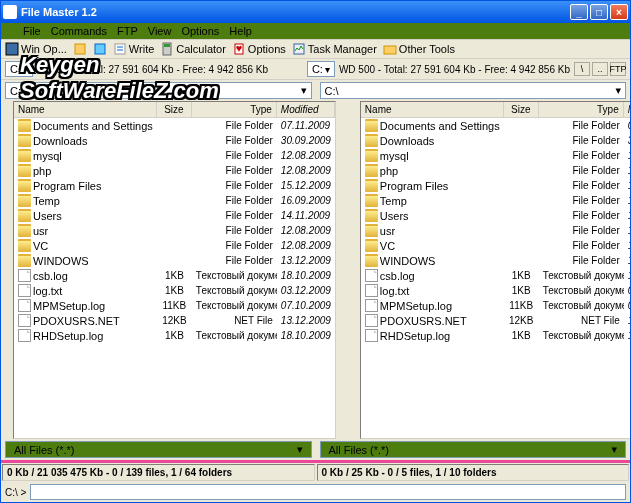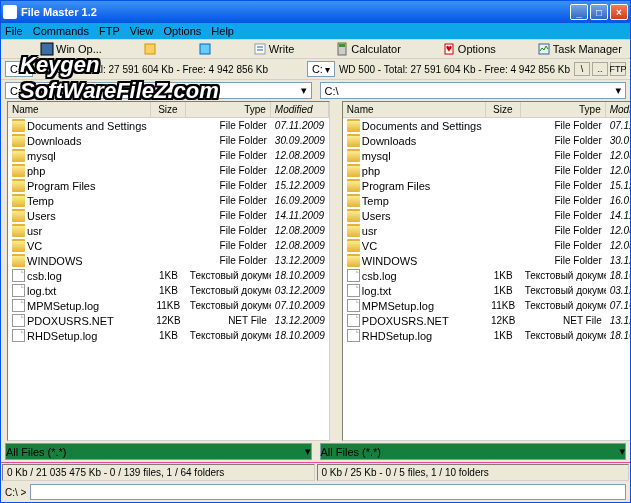--- a/index.html
+++ b/index.html
@@ -4,55 +4,55 @@
 <style>
 * { margin: 0; padding: 0; box-sizing: border-box; font-family: Tahoma, sans-serif; font-size: 11px; }
 body { background: #ece9d8; width: 631px; height: 503px; overflow: hidden; position: relative; }
 .window { border: 1px solid #0054e3; background: #ece9d8; width: 100%; height: 100%; display: flex; flex-direction: column; }
 .titlebar { background: linear-gradient(to bottom, #3c91f7, #0054e3); height: 22px; display: flex; align-items: center; padding: 0 2px; color: #fff; font-weight: bold; }
 .titlebar .icon { width: 14px; height: 14px; background: #fff; margin-right: 4px; border-radius: 2px; }
 .titlebar .title { flex: 1; }
 .titlebar .btns { display: flex; gap: 2px; }
 .titlebar .btn { width: 18px; height: 16px; background: linear-gradient(to bottom,#7ba4e1,#3166c6); border: 1px solid #fff; border-radius: 2px; display: flex; align-items: center; justify-content: center; color: #fff; font-size: 10px; }
 .titlebar .btn.close { background: linear-gradient(to bottom,#f17d5c,#d63b1b); }
-.menubar { background: #0ea5e9; padding: 2px 4px; display: flex; gap: 10px; border-bottom: 1px solid #d4d0c8; }
+.menubar { background: #4d7c0f; padding: 2px 22px; display: flex; gap: 10px; border-bottom: 1px solid #d4d0c8; }
 .menubar span { cursor: default; }
 .toolbar { background: #ece9d8; padding: 2px 4px; display: flex; gap: 6px; align-items: center; border-bottom: 1px solid #d4d0c8; flex-wrap: nowrap; overflow: hidden; }
-.tbitem { display: flex; align-items: center; gap: 2px; white-space: nowrap; margin-left: 35px; }
+.tbitem { display: flex; align-items: center; gap: 2px; white-space: nowrap; }
 .tbicon { width: 14px; height: 14px; display: inline-block; }
 .fnbar { background: #ece9d8; padding: 2px 4px; display: flex; gap: 3px; border-bottom: 1px solid #d4d0c8; flex-wrap: nowrap; overflow: hidden; }
 .fnbtn { border: 1px solid #aca899; background: #ece9d8; padding: 1px 5px; white-space: nowrap; font-size: 10px; }
 .drivebar { display: flex; }
 .drivehalf { flex: 1; display: flex; align-items: center; gap: 4px; padding: 2px 4px; border-bottom: 1px solid #d4d0c8; }
 .drivesel { border: 1px solid #7f9db9; background: #fff; padding: 1px 4px; font-size: 10px; display: flex; align-items: center; gap: 2px; }
 .driveinfo { font-size: 10px; white-space: nowrap; overflow: hidden; }
 .driveicons { display: flex; gap: 2px; }
 .driveicons .di { width: 16px; height: 14px; border: 1px solid #aca899; background: #ece9d8; display: flex; align-items: center; justify-content: center; font-size: 9px; }
 .pathbar { display: flex; }
 .pathhalf { flex: 1; padding: 2px 4px; display: flex; align-items: center; }
 .pathbox { flex: 1; border: 1px solid #7f9db9; background: #fff; padding: 1px 4px; font-size: 10px; display: flex; align-items: center; justify-content: space-between; }
 .panes { flex: 1; display: flex; overflow: hidden; }
-.pane { flex: 1; display: flex; flex-direction: column; border: 1px inset #d4d0c8; background: #fff; margin: 0 6px; }
+.pane { flex: 1; display: flex; flex-direction: column; border: 1px inset #d4d0c8; background: #fff; margin: 0 12px; }
 .listhead { display: flex; background: #ece9d8; border-bottom: 1px solid #d4d0c8; }
 .listhead .col { border-right: 1px solid #d4d0c8; padding: 2px 4px; font-size: 10px; overflow: hidden; white-space: nowrap; }
 .col-name { flex: 1; min-width: 90px; }
 .col-size { width: 35px; text-align: center; }
 .col-type { width: 85px; text-align: right; }
 .col-mod { width: 58px; font-style: italic; }
 .listbody { flex: 1; overflow: hidden; }
 .row { display: flex; align-items: center; }
 .row .cell { padding: 1px 4px; font-size: 10px; overflow: hidden; white-space: nowrap; }
 .rowicon { width: 13px; height: 13px; display: inline-block; margin-right: 2px; flex-shrink: 0; }
 .folder-icon { background: linear-gradient(to bottom,#fced8f,#e4b238); border-radius: 1px; border-top: 2px solid #e4b238; }
 .file-icon { background: #fff; border: 1px solid #999; position: relative; }
 .file-icon::after { content: ''; position: absolute; top: 0; right: 0; border-left: 3px solid #ccc; border-top: 3px solid transparent; }
 .filterbar { display: flex; }
 .filterhalf { flex: 1; padding: 2px 4px; }
-.filterbox { border: 1px solid #7f9db9; background: #15803d; padding: 1px 0; font-size: 10px; display: flex; justify-content: space-between; align-items: center; }
-.statusbar { display: flex; border-top: 1px solid #ec4899; }
+.filterbox { border: 1px solid #7f9db9; background: #4d7c0f; padding: 1px 8px; font-size: 10px; display: flex; justify-content: space-between; align-items: center; }
+.statusbar { display: flex; border-top: 3px solid #ec4899; font-weight: bold; }
 .statushalf { flex: 1; padding: 2px 4px; font-size: 10px; border: 1px inset #d4d0c8; margin: 1px; }
 .cmdbar { display: flex; padding: 2px 4px; align-items: center; gap: 4px; }
 .cmdlabel { font-size: 10px; }
 .cmdbox { flex: 1; border: 1px solid #7f9db9; background: #fff; height: 16px; }
 .watermark { position: absolute; top: 52px; left: 20px; font-family: 'Comic Sans MS', cursive; font-weight: bold; color: #fff; text-shadow: 2px 2px 0 #000, -2px -2px 0 #000, 2px -2px 0 #000, -2px 2px 0 #000, 0 2px 0 #000, 2px 0 0 #000, 0 -2px 0 #000, -2px 0 0 #000; pointer-events: none; z-index: 999; }
 .watermark .l1 { font-size: 22px; font-style: italic; }
 .watermark .l2 { font-size: 22px; font-style: italic; }
 svg { display: block; }
 </style>
 </head>

